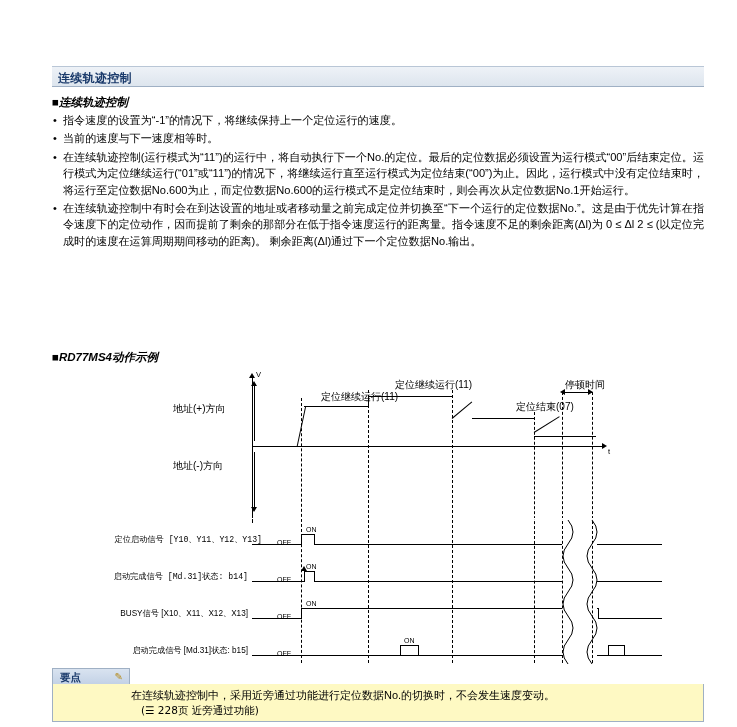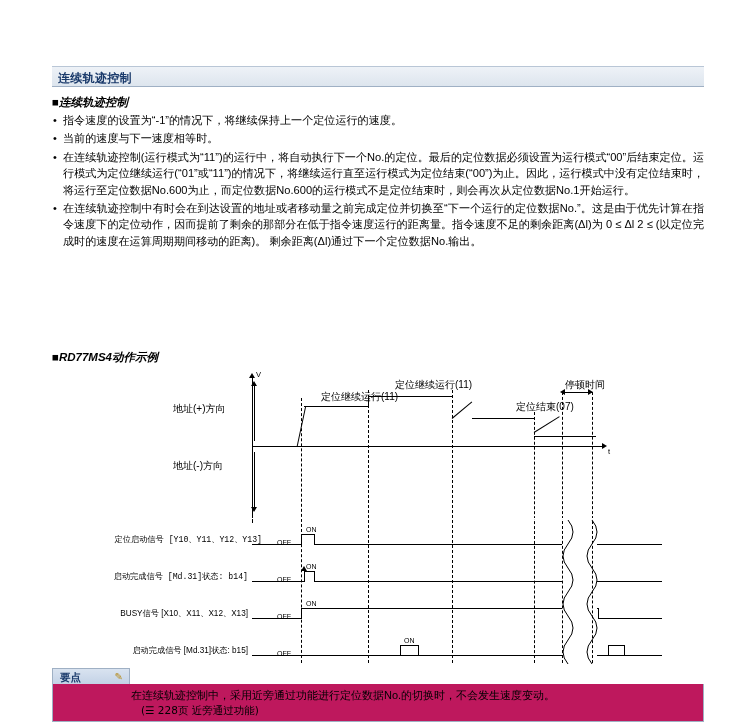--- a/index.html
+++ b/index.html
@@ -181,21 +181,21 @@
   }
   .point-box {
     position: absolute;
     left: 52px;
     top: 684px;
     width: 652px;
     height: 38px;
     border: 1px solid #9fb0c4;
     border-top: none;
     box-sizing: border-box;
-    background: #be185d;
+    background: #fef9c3;
   }
   .point-box .line1 {
     position: absolute;
     left: 78px; top: 4px;
     font-size: 11px;
     color: #000;
     white-space: nowrap;
   }
   .point-box .line2 {
     position: absolute;

